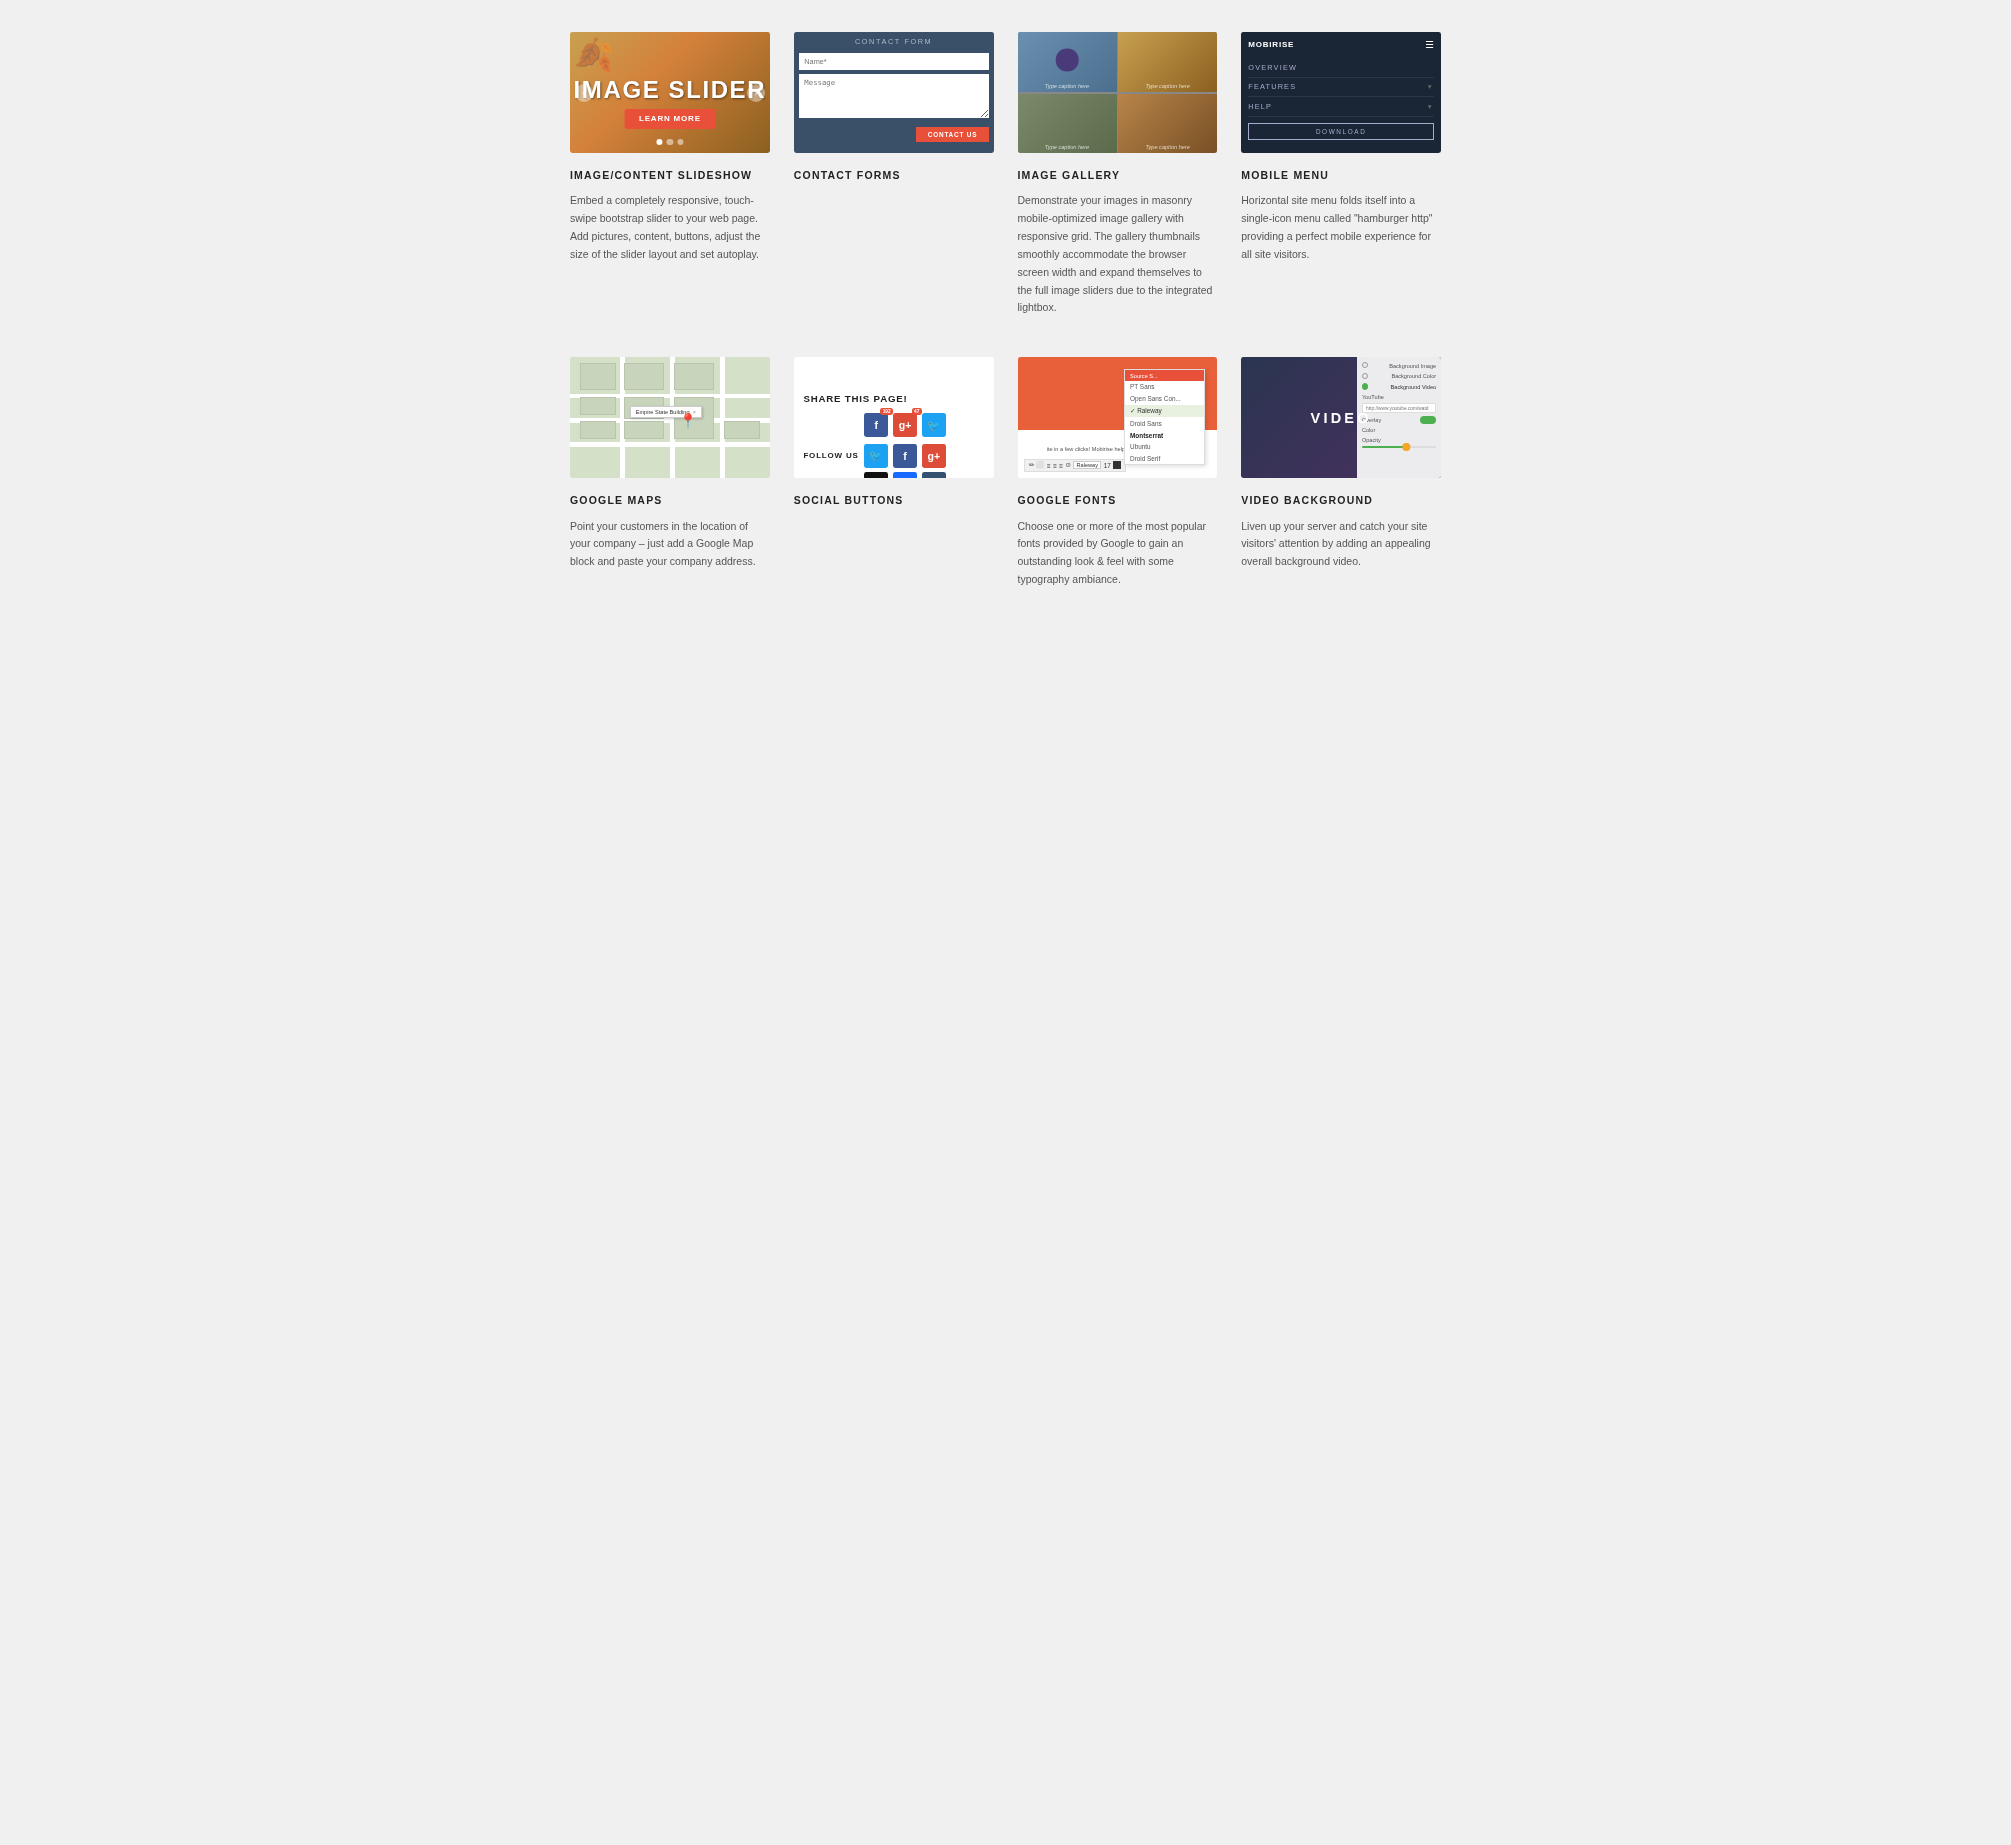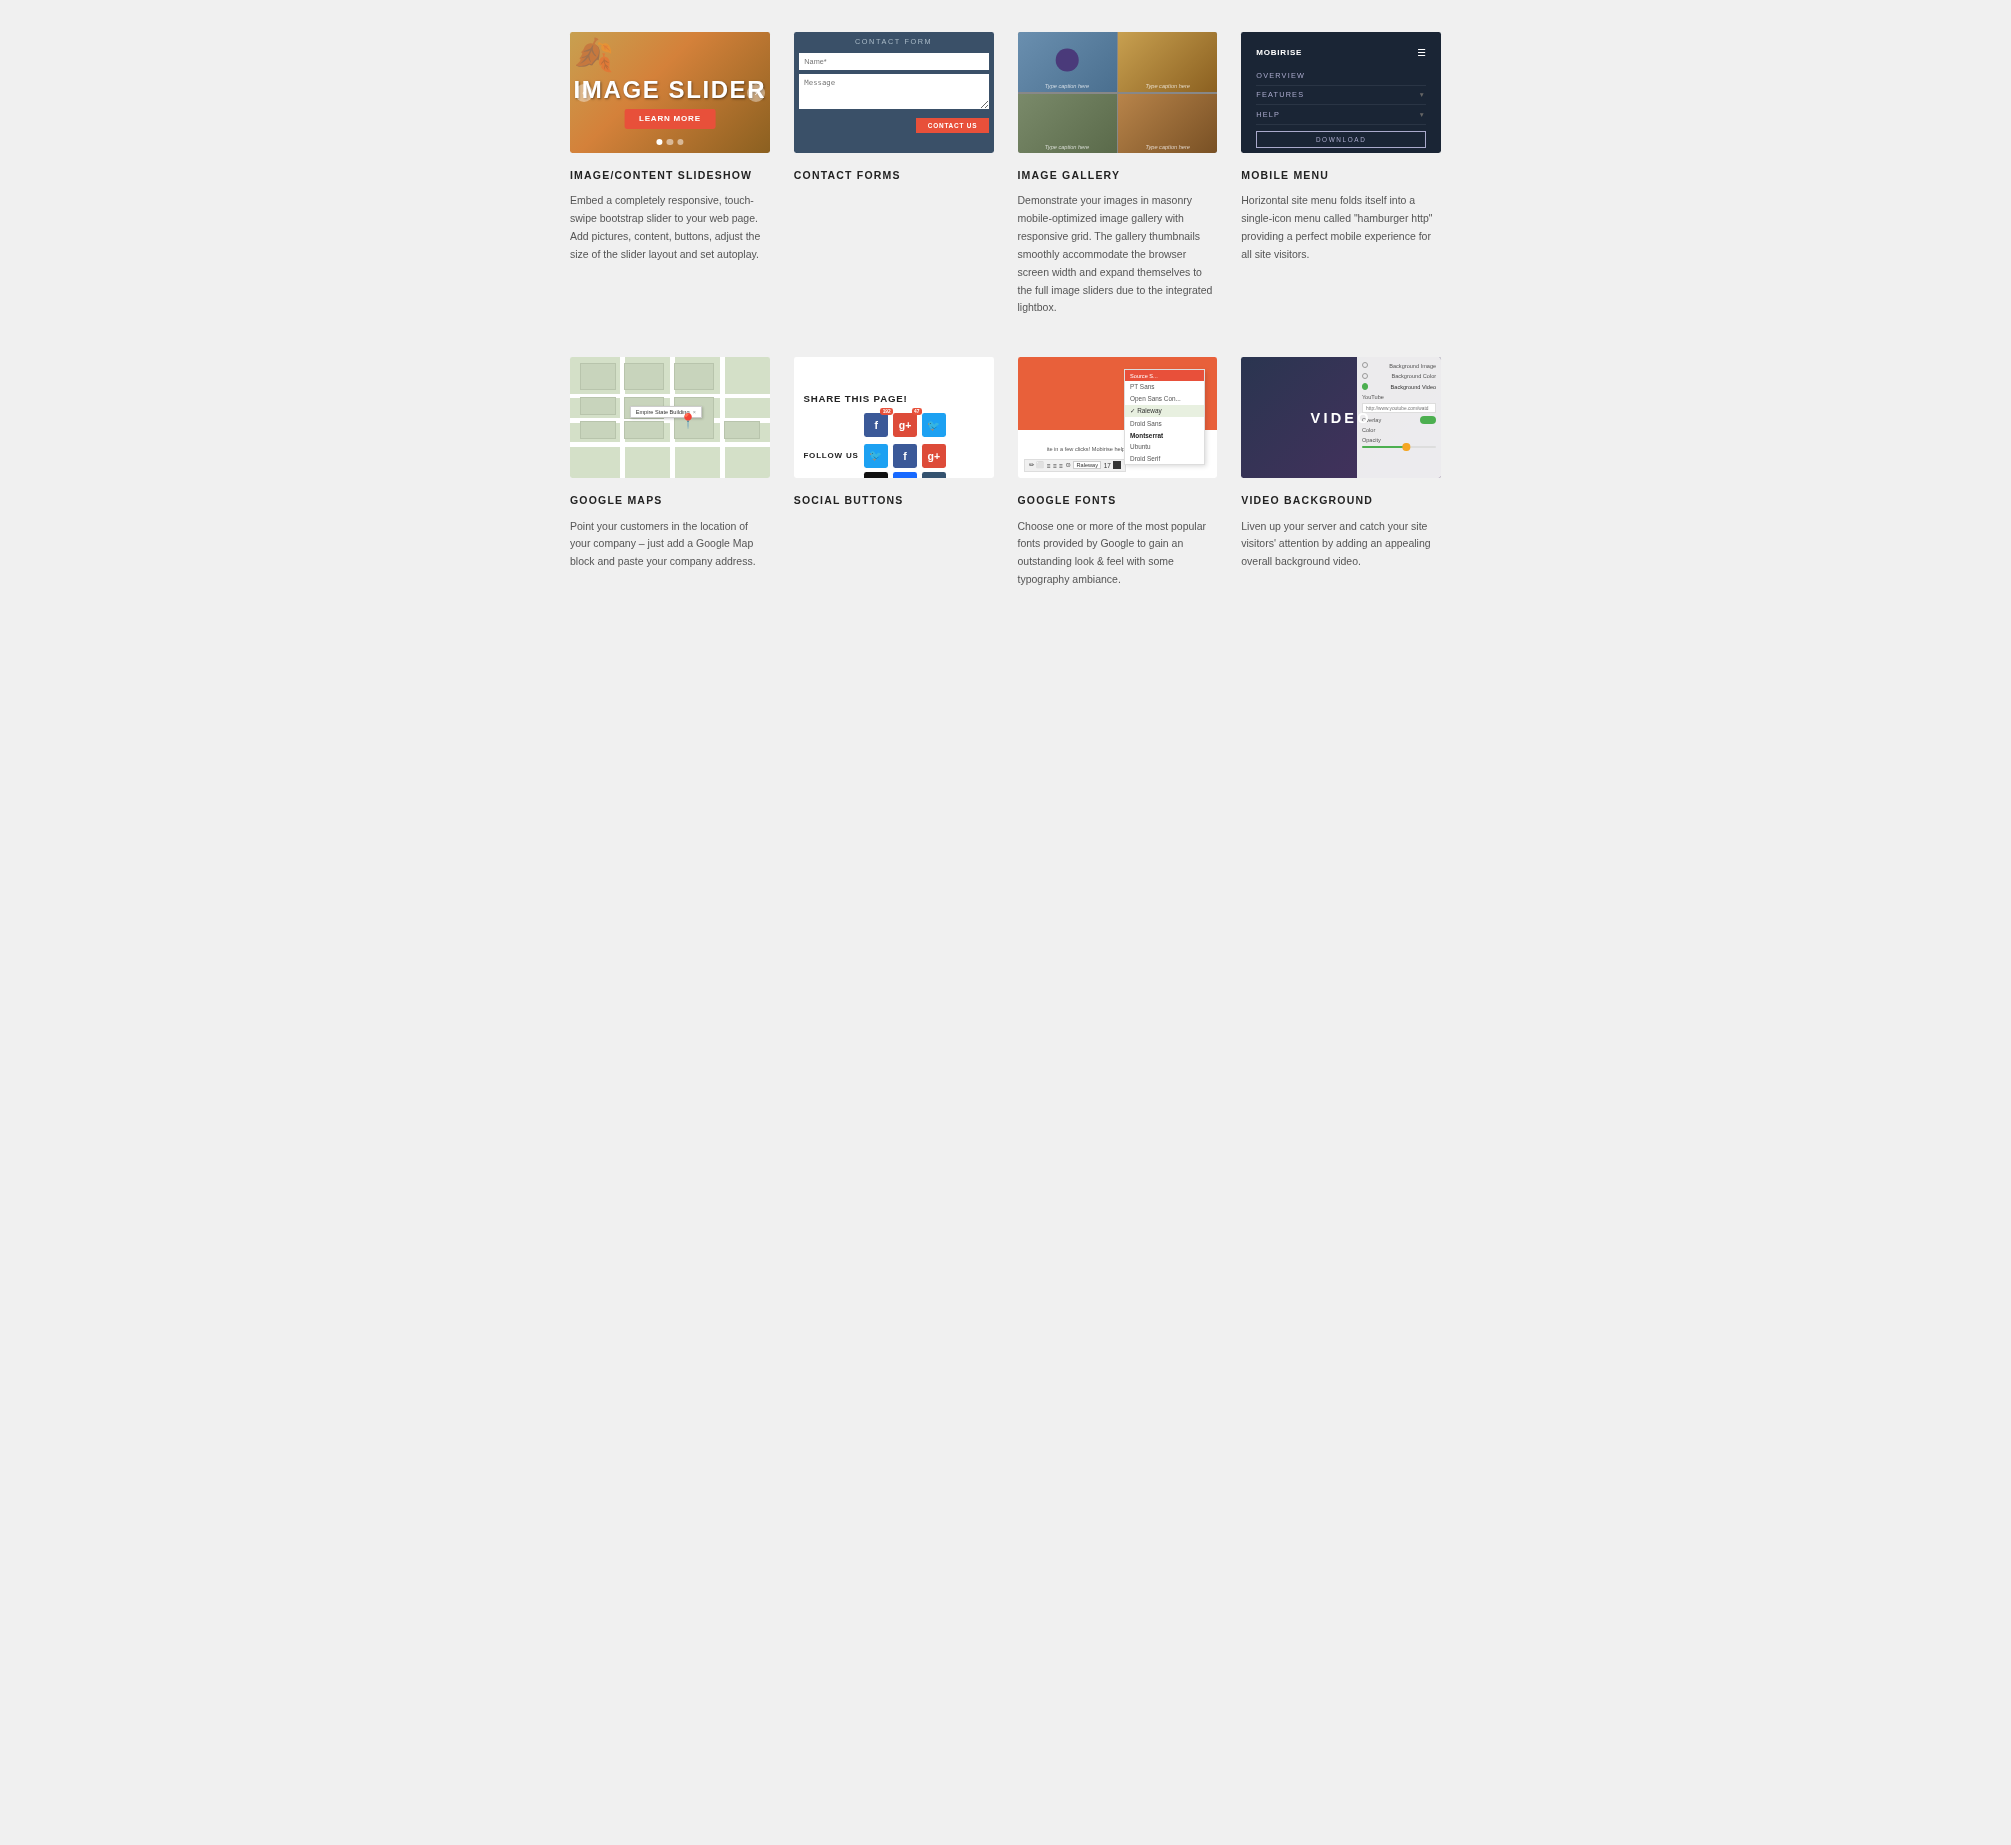--- a/index.html
+++ b/index.html
@@ -140,21 +140,21 @@
       color: #aaa;
       margin-bottom: 4px;
     }
     .contact-textarea {
       width: 100%;
       background: white;
       border: none;
       padding: 4px 5.6px;
       font-size: 7.3px;
       color: #aaa;
-      height: 35px;
+      height: 44px;
       margin-bottom: 5.6px;
     }
     .contact-submit {
       background: #e8503a;
       color: white;
       font-size: 6.4px;
       font-weight: 700;
       letter-spacing: 0.8px;
       padding: 4px 11.3px;
       border: none;
@@ -186,21 +186,21 @@
       transform: translateX(-50%);
       color: rgba(255,255,255,0.7);
       font-size: 5.6px;
       white-space: nowrap;
       font-style: italic;
     }
 
     
     .mobile-preview {
       background: #1a2535;
-      padding: 15px;
+      padding: 7px;
     }
     .mobile-header {
       display: flex;
       justify-content: space-between;
       align-items: center;
       margin-bottom: 8px;
     }
     .mobile-logo {
       color: white;
       font-size: 8px;

